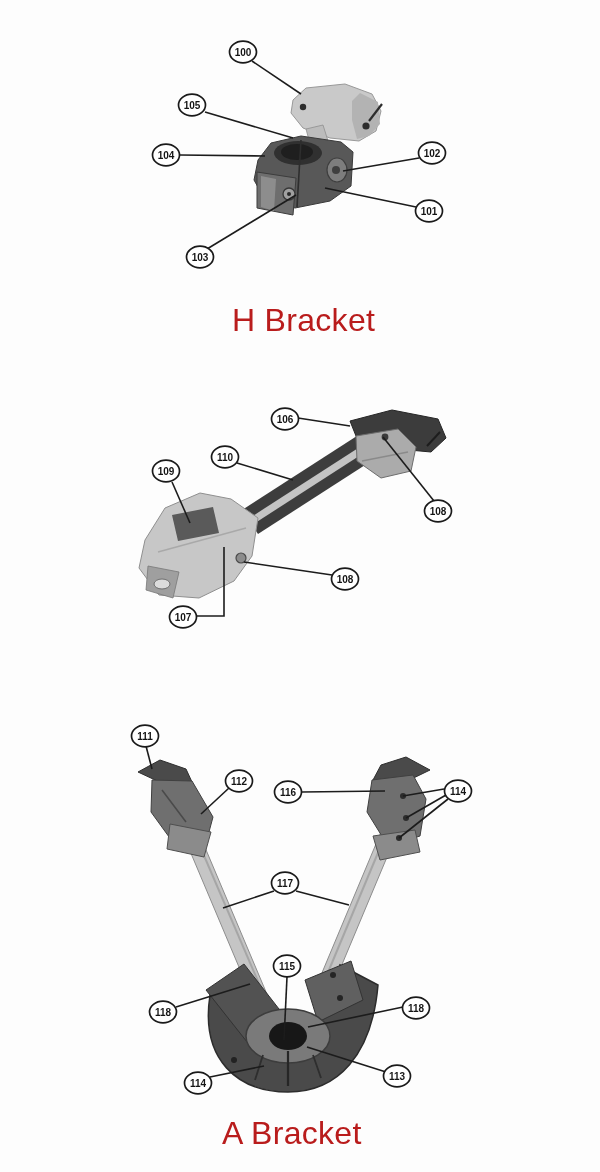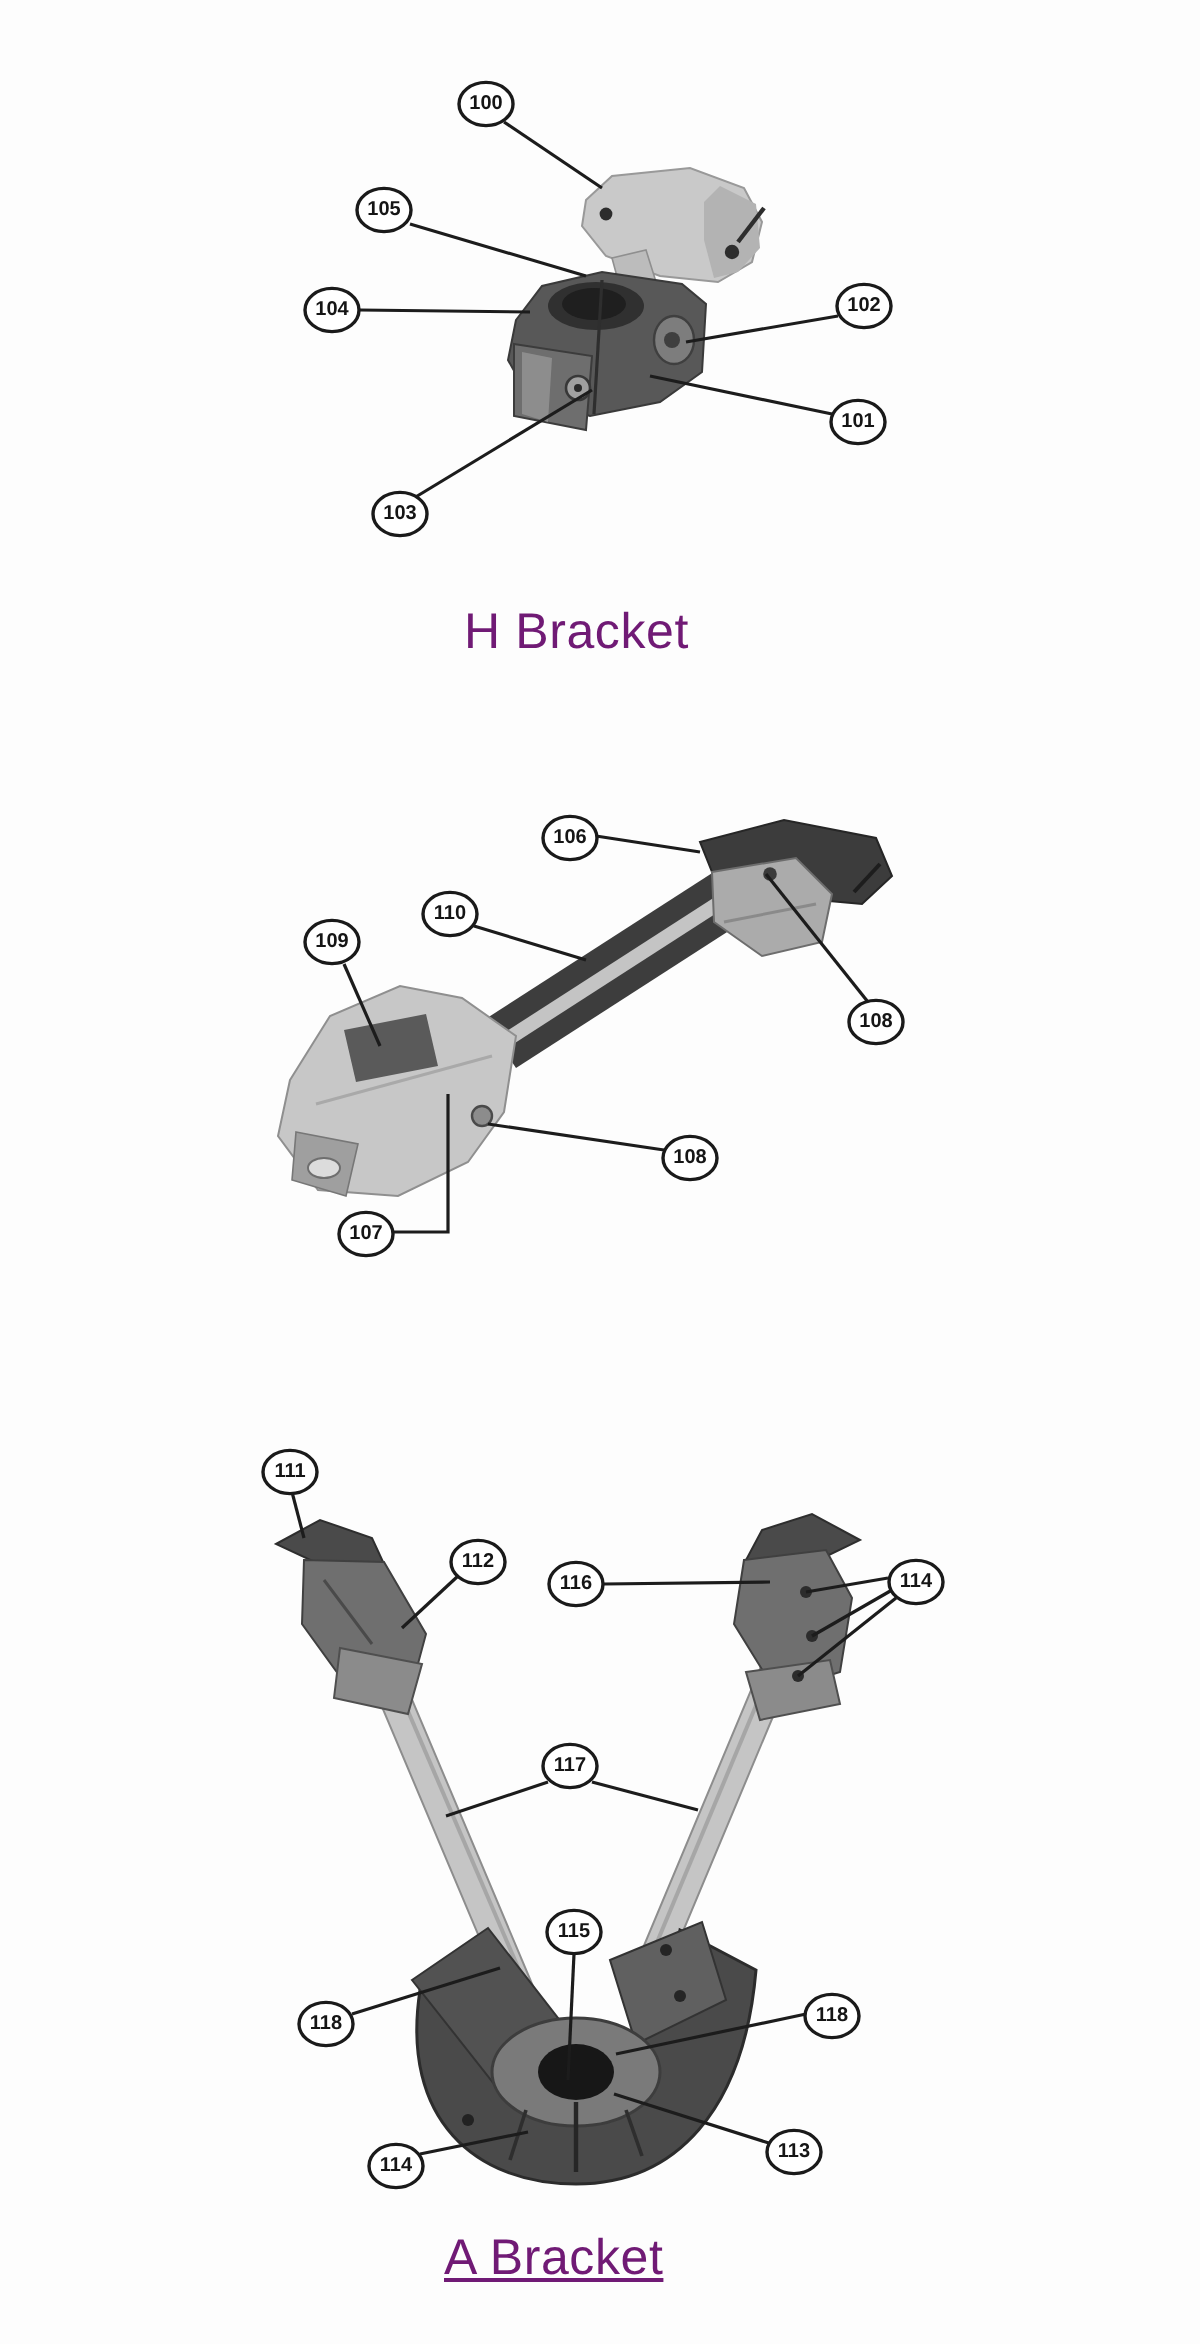--- a/index.html
+++ b/index.html
@@ -2,26 +2,26 @@
 <html><head>
 <meta charset="utf-8">
 <style>
   html,body{margin:0;padding:0;}
   body{background:#ffffff;font-family:"Liberation Sans",sans-serif;}
   .canvas{
     position:relative;width:600px;height:1172px;background:#fdfdfd;overflow:hidden;padding-left:22px;
   }
   .fig{position:absolute;left:0;top:0;width:600px;height:1172px;}
   .section-title{
-    position:absolute;color:#701a75;font-size:25px;font-weight:400;
+    position:absolute;color:#b91c1c;font-size:32px;font-weight:400;
     letter-spacing:.3px;white-space:nowrap;
   }
   .title-h{left:232px;top:302px;}
   .title-e{left:209px;top:652px;}
-  .title-a{left:222px;top:1115px;text-decoration:underline;}
+  .title-a{left:222px;top:1115px;}
   .callout-text{
     font-family:"Liberation Sans",sans-serif;font-size:10px;font-weight:700;fill:#151515;
   }
 </style>
 </head>
 <body>
 
 <div class="canvas">
 
   <svg class="fig" viewBox="0 0 600 1172" xmlns="http://www.w3.org/2000/svg">

